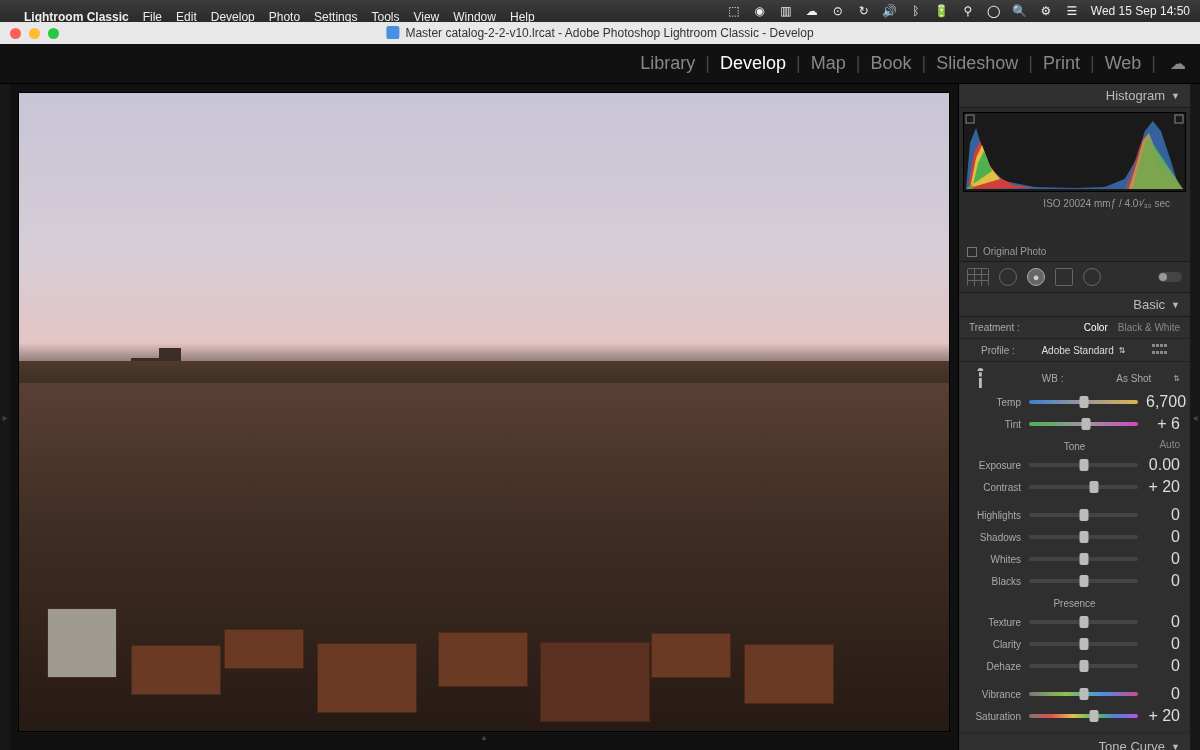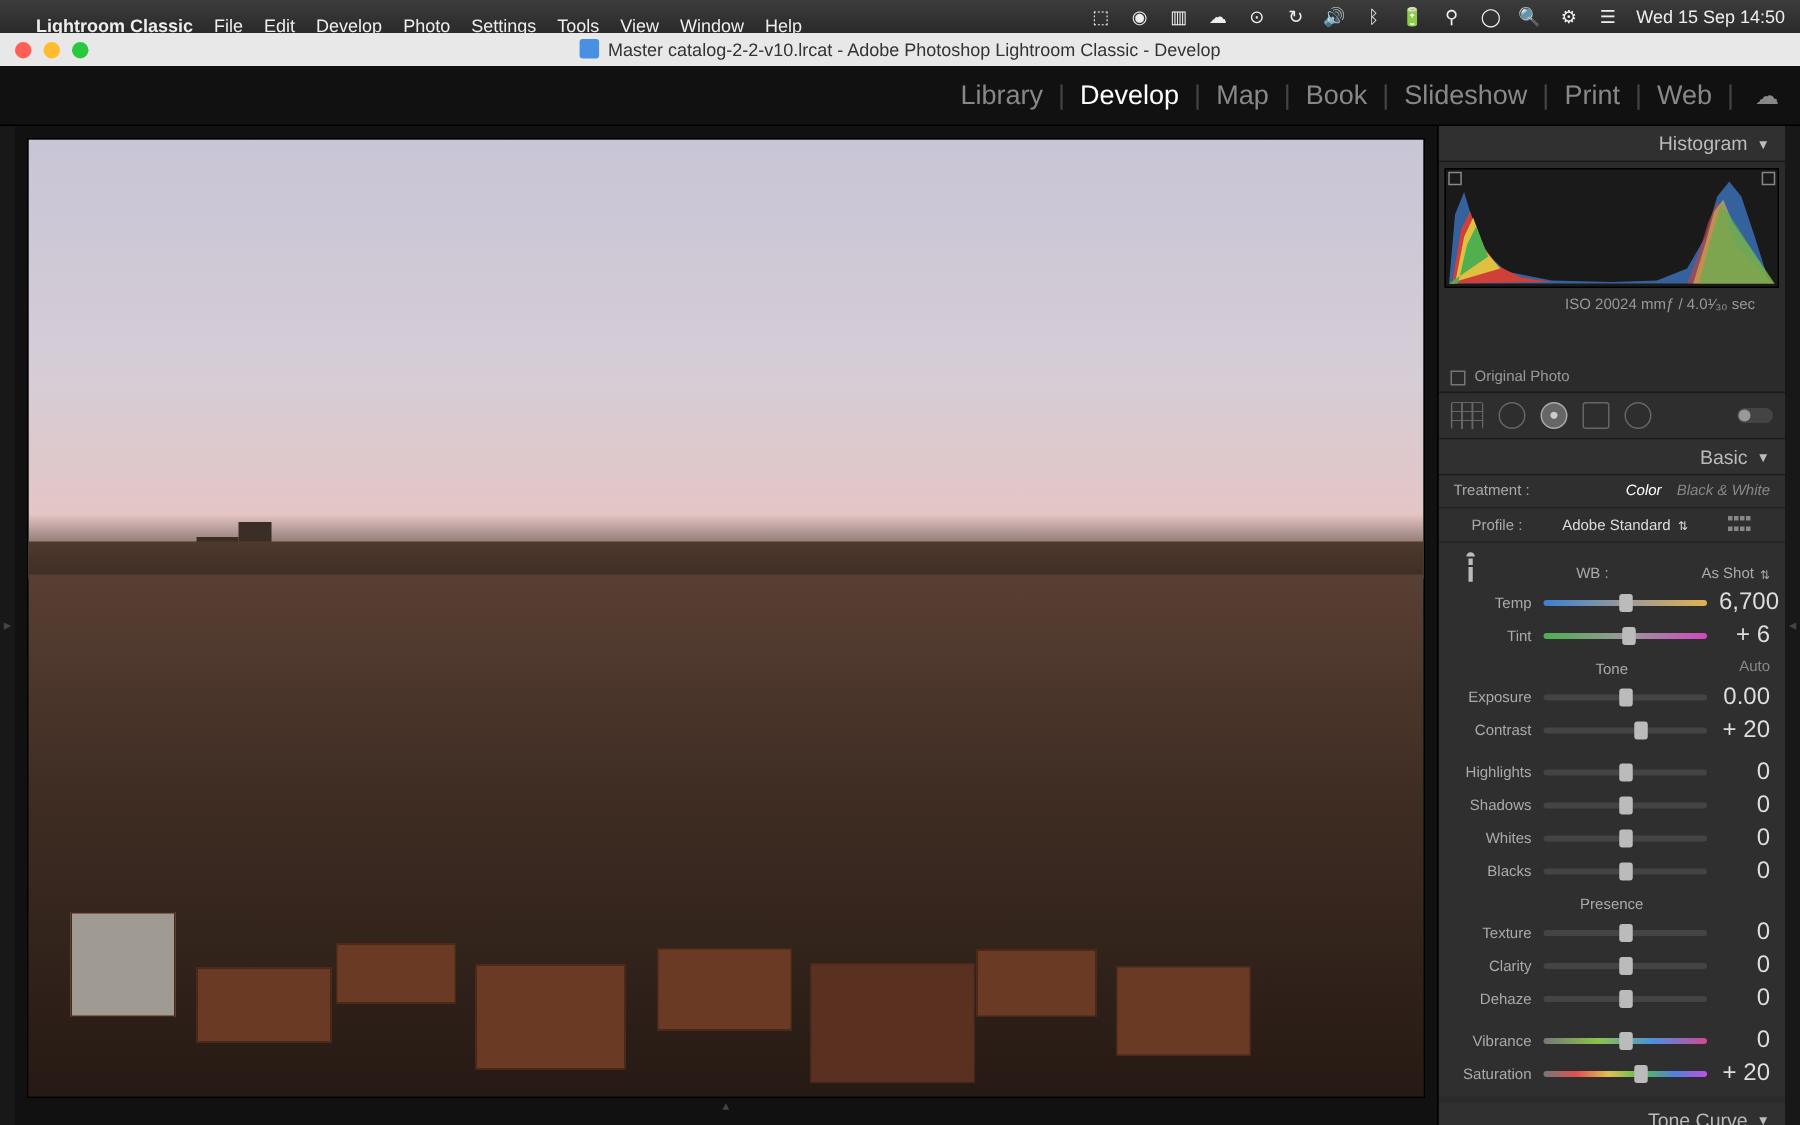--- a/index.html
+++ b/index.html
@@ -81,25 +81,25 @@
 
 
 .tool-strip { display:flex; align-items:center; gap:10px; padding:6px 8px; border-top:1px solid #1a1a1a; border-bottom:1px solid #1a1a1a; background:#2e2e2e;}
 .tool { width:18px; height:18px; border:1px solid #666; border-radius:50%; cursor:pointer; display:flex; align-items:center; justify-content:center;}
 .tool.active { background:#666; border-color:#aaa; }
 .tool.rect { border-radius:2px; }
 .tool.crop-grid { border-radius:2px; width:22px; border:none; background-image: linear-gradient(#666 1px, transparent 1px), linear-gradient(90deg, #666 1px, transparent 1px); background-size: 7px 6px;}
 
 
 .panel-section { background:#2f2f2f; }
-.section-row { display:flex; align-items:flex-end; padding:3px 10px; gap:4px; font-size:10px; color:#aaa; }
+.section-row { display:flex; align-items:center; padding:3px 10px; gap:22px; font-size:10px; color:#aaa; }
 .section-row.treatment { justify-content:space-between; border-bottom:1px solid #222; padding:5px 10px;}
 .treat-opt { color:#888; cursor:pointer; }
 .treat-opt.active { color:#fff; }
-.treat-opts { display:flex; gap:10px;font-style:italic; }
+.treat-opts { display:flex; gap:10px; }
 .profile-row { justify-content:space-between; padding:5px 22px; border-bottom:1px solid #222;}
 .profile-val { color:#ddd; display:flex; align-items:center; gap:5px; }
 .grid-icon { width:16px; height:12px; display:inline-flex; flex-wrap:wrap; gap:1px; }
 .grid-icon span { width:3px; height:3px; background:#888; }
 
 .wb-row { justify-content:space-between; padding:6px 10px 3px; }
 .eyedropper { width:20px; height:20px; transform: rotate(-45deg); }
 
 .slider-row { display:flex; align-items:center; padding:2px 10px; gap:8px; }
 .slider-label { width:52px; text-align:right; font-size:10px; color:#aaa; }

